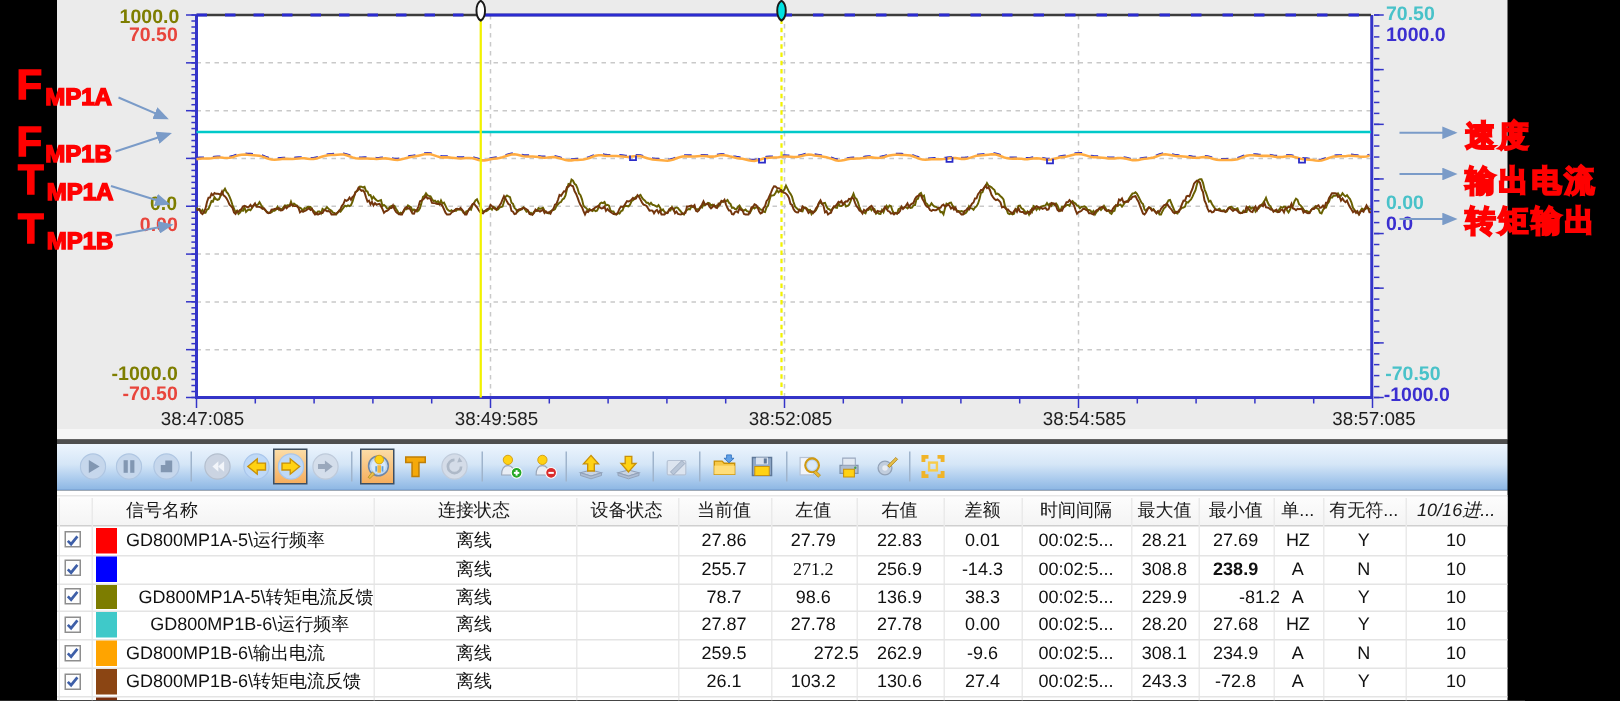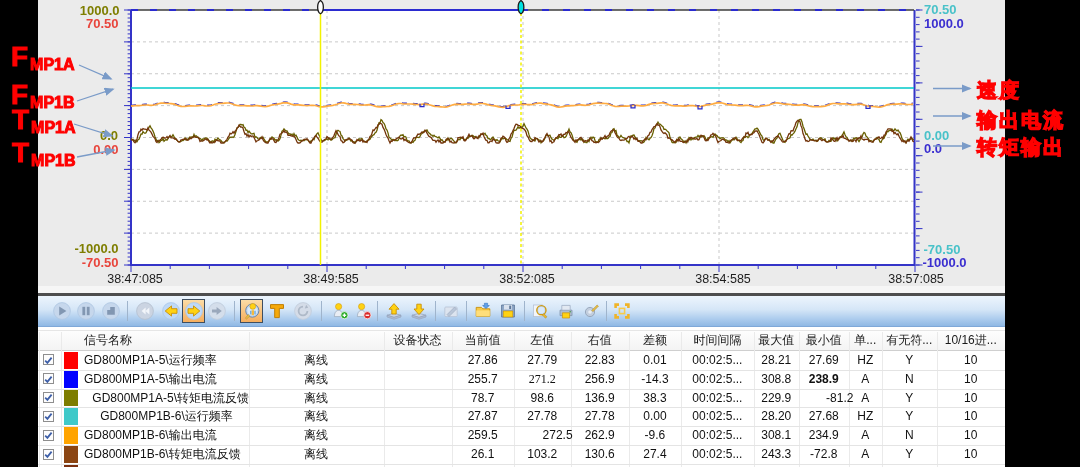--- a/index.html
+++ b/index.html
@@ -359,31 +359,32 @@
       <g fill="none" stroke="#F0B428" stroke-width="2.6">
         <path d="M2.6 6 L2.6 2.6 L6 2.6"></path>
         <path d="M12 2.6 L15.4 2.6 L15.4 6"></path>
         <path d="M15.4 12 L15.4 15.4 L12 15.4"></path>
         <path d="M6 15.4 L2.6 15.4 L2.6 12"></path>
       </g>
       <rect x="6.4" y="6.4" width="5.2" height="5.2" fill="none" stroke="#F7CC4A" stroke-width="1.6"></rect>
     </svg>
 <div style="position:absolute;left:38px;top:329.5px;width:967px;height:21.0px;background:linear-gradient(#FDFDFD,#F4F4F4);border-top:1px solid #E6E6E6;border-bottom:1px solid #CFCFCF;box-sizing:border-box;"></div>
 <div class="ht" style="left:84px;top:329.5px;width:160px;text-align:left;">信号名称</div>
+<div class="ht" style="left:248.7px;top:329.5px;width:134.8px;">连接状态</div>
 <div class="ht" style="left:383.5px;top:329.5px;width:68.2px;">设备状态</div>
 <div class="ht" style="left:451.7px;top:329.5px;width:62.0px;">当前值</div>
 <div class="ht" style="left:513.7px;top:329.5px;width:57.1px;">左值</div>
 <div class="ht" style="left:570.8px;top:329.5px;width:57.8px;">右值</div>
 <div class="ht" style="left:628.6px;top:329.5px;width:52.7px;">差额</div>
 <div class="ht" style="left:681.3px;top:329.5px;width:72.2px;">时间间隔</div>
 <div class="ht" style="left:753.5px;top:329.5px;width:45.5px;">最大值</div>
 <div class="ht" style="left:799.0px;top:329.5px;width:49.5px;">最小值</div>
 <div class="ht" style="left:848.5px;top:329.5px;width:33.5px;">单...</div>
 <div class="ht" style="left:882.0px;top:329.5px;width:54.5px;">有无符...</div>
-<div class="ht" style="left:936.5px;top:329.5px;width:68.5px;">10/16进...</div>
+<div class="ht" style="left:936.5px;top:329.5px;width:68.5px;font-style:italic;">10/16进...</div>
 <div style="position:absolute;left:38.5px;top:331.5px;width:1px;height:136px;background:#EAEAEA;"></div>
 <div style="position:absolute;left:61.0px;top:331.5px;width:1px;height:136px;background:#EAEAEA;"></div>
 <div style="position:absolute;left:248.7px;top:331.5px;width:1px;height:136px;background:#EAEAEA;"></div>
 <div style="position:absolute;left:383.5px;top:331.5px;width:1px;height:136px;background:#EAEAEA;"></div>
 <div style="position:absolute;left:451.7px;top:331.5px;width:1px;height:136px;background:#EAEAEA;"></div>
 <div style="position:absolute;left:513.7px;top:331.5px;width:1px;height:136px;background:#EAEAEA;"></div>
 <div style="position:absolute;left:570.8px;top:331.5px;width:1px;height:136px;background:#EAEAEA;"></div>
 <div style="position:absolute;left:628.6px;top:331.5px;width:1px;height:136px;background:#EAEAEA;"></div>
 <div style="position:absolute;left:681.3px;top:331.5px;width:1px;height:136px;background:#EAEAEA;"></div>
 <div style="position:absolute;left:753.5px;top:331.5px;width:1px;height:136px;background:#EAEAEA;"></div>
@@ -410,21 +411,20 @@
 <div class="ct" style="left:848.5px;top:350.8px;width:33.5px;height:18.85px;line-height:18.85px;">HZ</div>
 <div class="ct" style="left:882.0px;top:350.8px;width:54.5px;height:18.85px;line-height:18.85px;">Y</div>
 <div class="ct" style="left:936.5px;top:350.8px;width:68.5px;height:18.85px;line-height:18.85px;">10</div>
 <div style="position:absolute;left:38px;top:388.50px;width:967px;height:1px;background:#E4E4E4;"></div>
 <div style="position:absolute;left:42.5px;top:373.1px;width:11px;height:11px;background:#FDFDFD;border:1px solid #8E8E8E;box-sizing:border-box;">
 <svg width="9" height="9" viewBox="0 0 9 9" style="display:block;margin:0.5px;">
         <path d="M1.2 4.6 L3.4 6.8 L7.6 1.6" fill="none" stroke="#3E5FA8" stroke-width="1.8"></path>
       </svg>
     </div>
 <div style="position:absolute;left:64px;top:370.7px;width:14px;height:16.9px;background:#0000FF;"></div>
-<div class="ct" style="left:84px;top:369.7px;width:165px;text-align:left;height:18.85px;line-height:18.85px;">GD800MP1A-5\输出电流</div>
 <div class="ct" style="left:248.7px;top:369.7px;width:134.8px;height:18.85px;line-height:18.85px;">离线</div>
 <div class="ct" style="left:451.7px;top:369.7px;width:62.0px;height:18.85px;line-height:18.85px;">255.7</div>
 <div class="ct" style="left:513.7px;top:369.7px;width:57.1px;height:18.85px;line-height:18.85px;font-family:Liberation Serif, serif;">271.2</div>
 <div class="ct" style="left:570.8px;top:369.7px;width:57.8px;height:18.85px;line-height:18.85px;">256.9</div>
 <div class="ct" style="left:628.6px;top:369.7px;width:52.7px;height:18.85px;line-height:18.85px;">-14.3</div>
 <div class="ct" style="left:681.3px;top:369.7px;width:72.2px;height:18.85px;line-height:18.85px;">00:02:5...</div>
 <div class="ct" style="left:753.5px;top:369.7px;width:45.5px;height:18.85px;line-height:18.85px;">308.8</div>
 <div class="ct" style="left:799.0px;top:369.7px;width:49.5px;height:18.85px;line-height:18.85px;font-weight:bold;">238.9</div>
 <div class="ct" style="left:848.5px;top:369.7px;width:33.5px;height:18.85px;line-height:18.85px;">A</div>
 <div class="ct" style="left:882.0px;top:369.7px;width:54.5px;height:18.85px;line-height:18.85px;">N</div>

